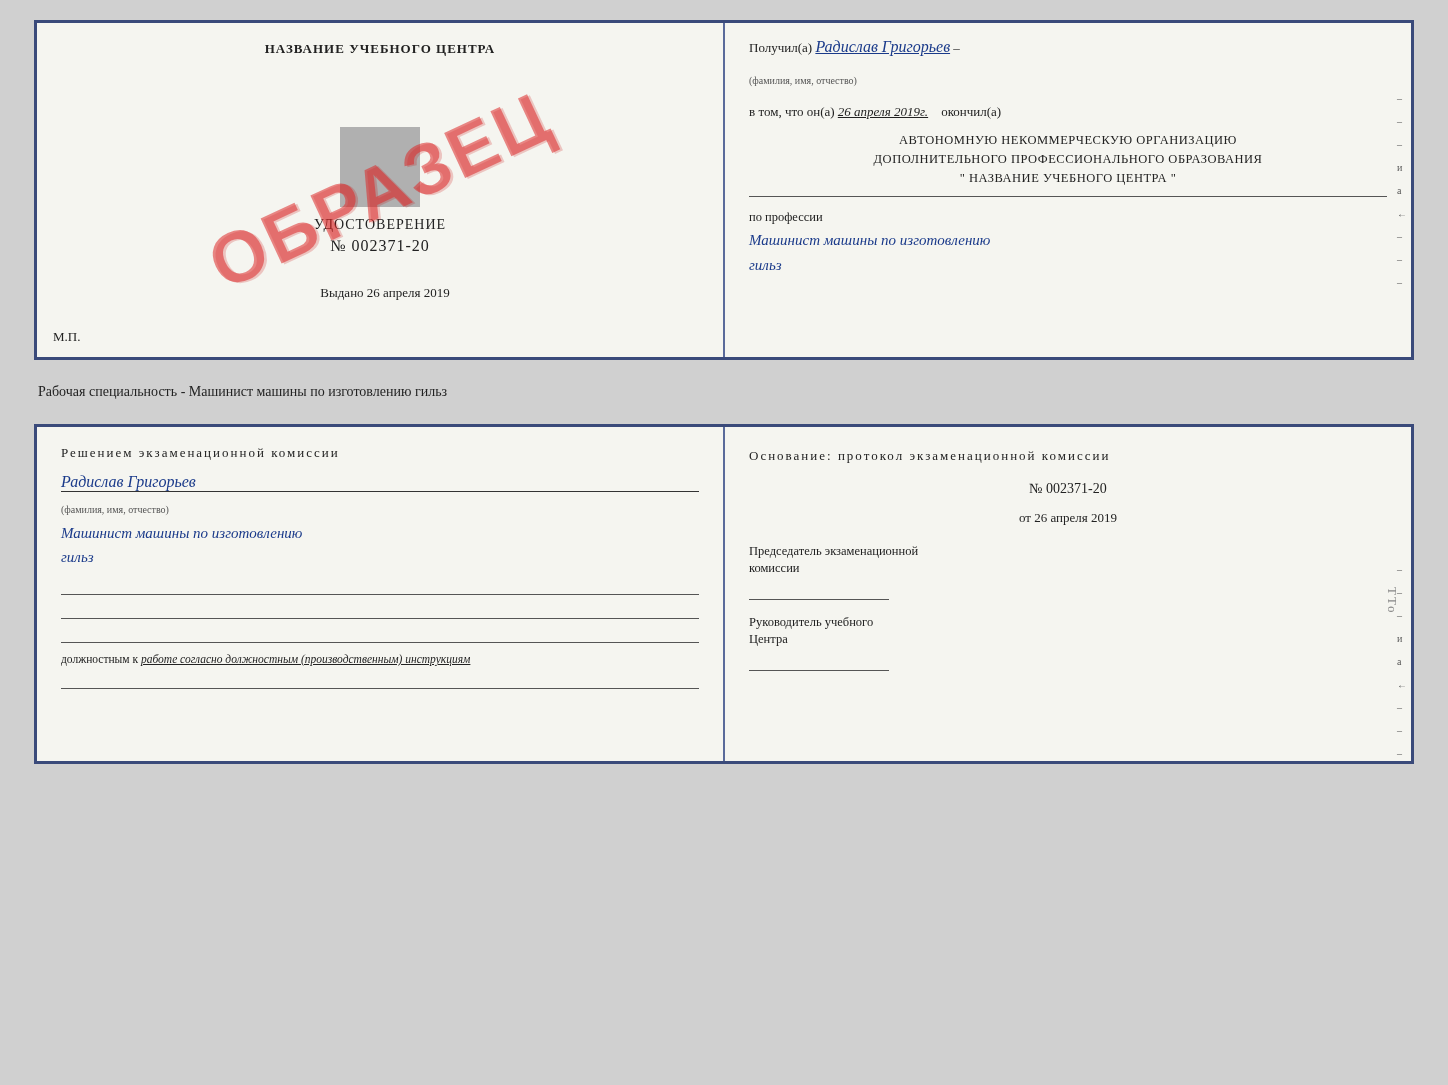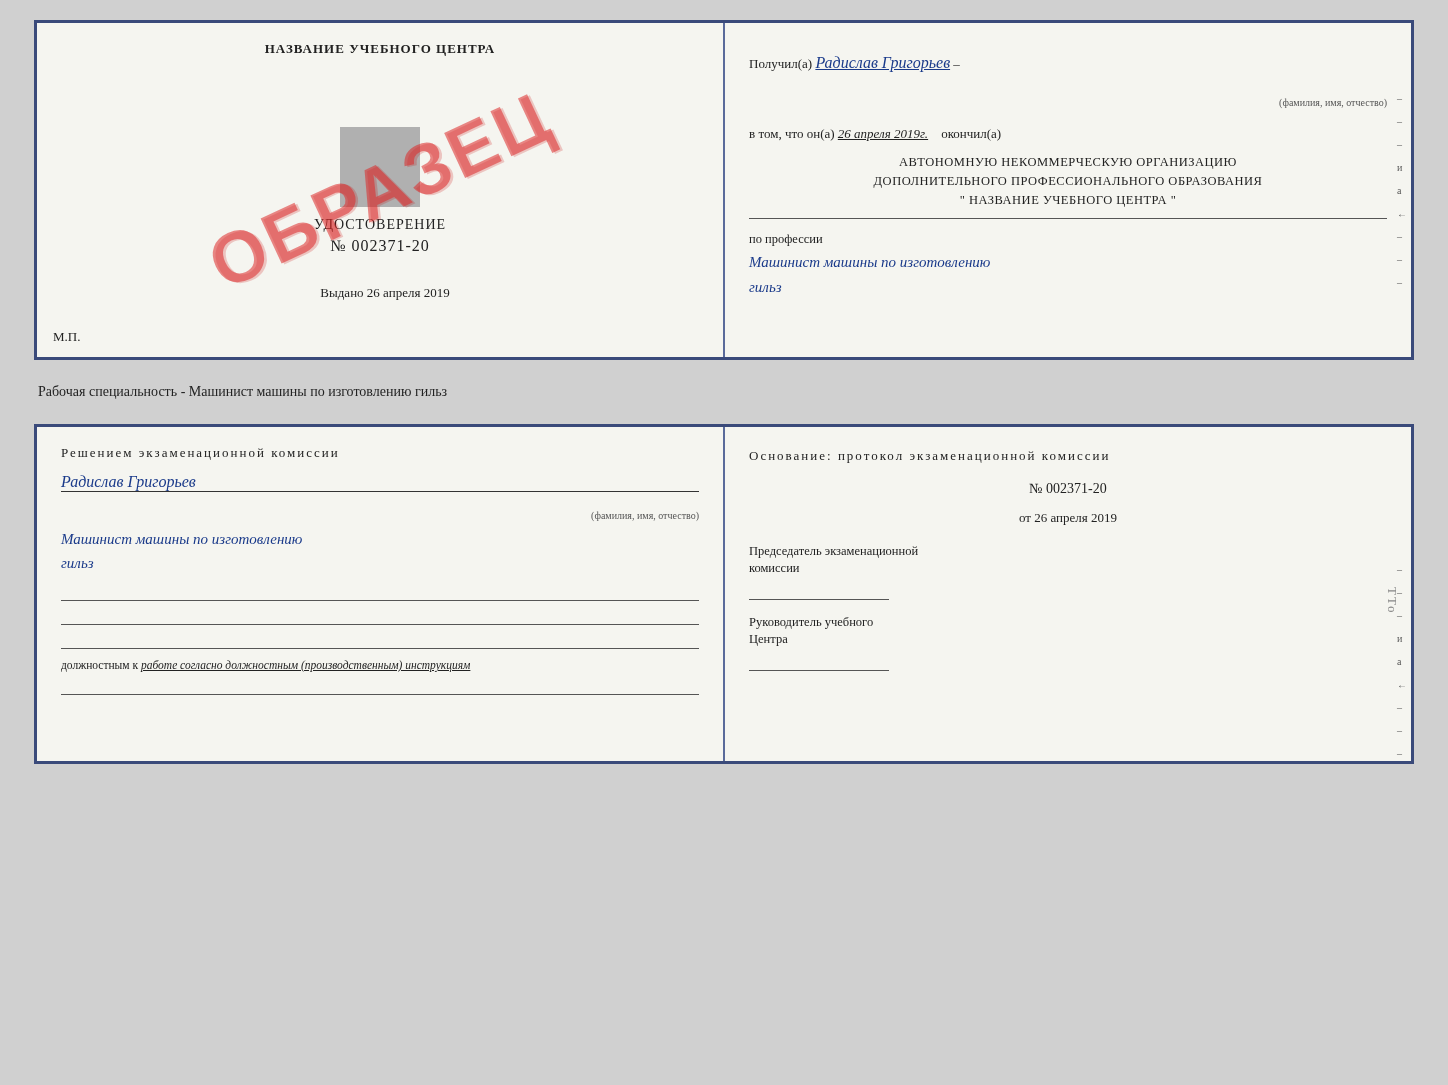--- a/index.html
+++ b/index.html
@@ -126,40 +126,40 @@
       left: 16px;
       font-size: 13px;
       color: #222;
     }
 
     
     .top-doc .doc-right {
       font-size: 13px;
       color: #222;
       line-height: 1.7;
-      padding-top: 26px;
+      padding-top: 10px;
     }
 
     .received-line {
       margin-bottom: 12px;
     }
 
     .received-name {
       font-family: 'Times New Roman', serif;
       color: #1a3a8a;
       font-size: 16px;
       text-decoration: underline;
       font-style: italic;
     }
 
     .fio-hint {
       font-size: 10px;
       color: #555;
-      text-align: right;
-      margin-top: 18px;
+      text-align: left;
+      margin-top: 12px;
     }
 
     .dash-line {
       border-bottom: 1px solid #555;
       margin: 4px 0 6px 0;
     }
 
     .inthat-line {
       margin-bottom: 8px;
       font-size: 13px;

